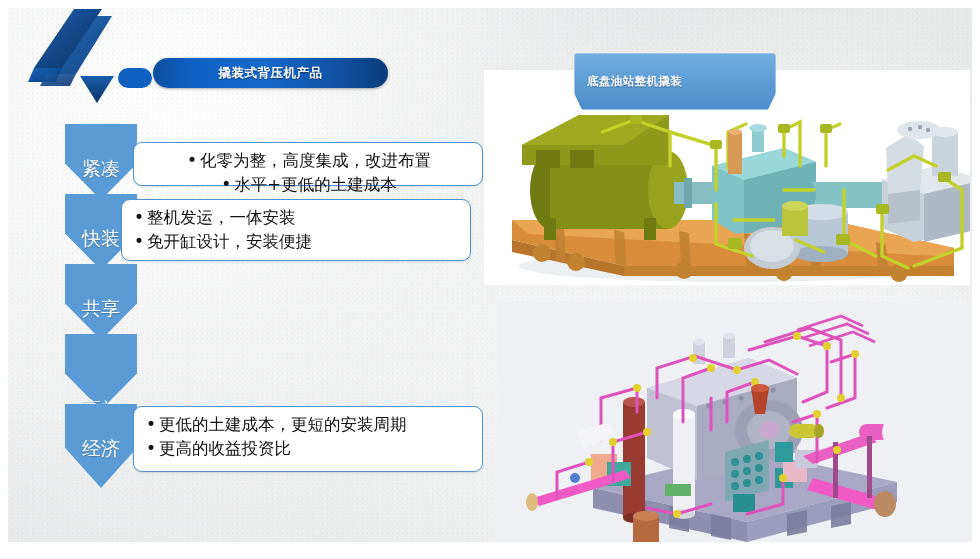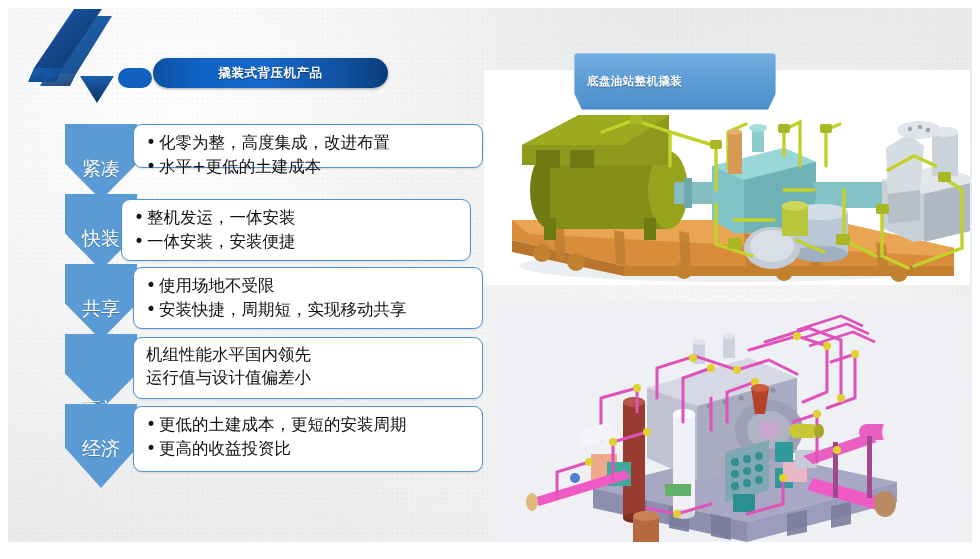--- a/index.html
+++ b/index.html
@@ -134,42 +134,34 @@
     </svg>
   </div>
 
   <div class="title-banner">
     <span>撬装式背压机产品</span>
   </div>
 
   <div class="features" style="height: 370px; position: absolute;">
       <div class="chev" style="top: 0px; height: 76px;"></div>
       <div class="chev-label" style="top: 32px;">紧凑</div>
-      <div class="tbox" style="top: 0; left: 68px; width: 350px; height: 44px;">
+      <div class="tbox" style="top: 18px; left: 68px; width: 350px; height: 44px; text-align: center;">
         <div class="tline bulleted">化零为整，高度集成，改进布置</div>
         <div class="tline bulleted">水平+更低的土建成本</div>
       </div>
       <div class="chev" style="top: 70px; height: 76px;"></div>
       <div class="chev-label" style="top: 102px;">快装</div>
       <div class="tbox" style="top: 75px; left: 56px; width: 350px; height: 62px;">
         <div class="tline bulleted">整机发运，一体安装</div>
-        <div class="tline bulleted">一体安装，安装便捷</div>
+        <div class="tline bulleted">免开缸设计，安装便捷</div>
       </div>
       <div class="chev" style="top: 140px; height: 76px;"></div>
       <div class="chev-label" style="top: 172px;">共享</div>
-      <div class="tbox" style="top: 143px; left: 68px; width: 350px; height: 62px;">
-        <div class="tline bulleted">使用场地不受限</div>
-        <div class="tline bulleted">安装快捷，周期短，实现移动共享</div>
-      </div>
       <div class="chev" style="top: 210px; height: 76px;"></div>
       <div class="chev-label" style="top: 242px; margin-top: 30px;">高效</div>
-      <div class="tbox" style="top: 213px; left: 68px; width: 350px; height: 62px;">
-        <div class="tline">机组性能水平国内领先</div>
-        <div class="tline">运行值与设计值偏差小</div>
-      </div>
       <div class="chev" style="top: 280px; height: 84px;"></div>
       <div class="chev-label" style="top: 312px;">经济</div>
       <div class="tbox" style="top: 282px; left: 68px; width: 350px; height: 66px;">
         <div class="tline bulleted">更低的土建成本，更短的安装周期</div>
         <div class="tline bulleted">更高的收益投资比</div>
       </div>
     </div>
 
   <div class="photo" style="left:476px;top:62px;width:486px;height:215px;background:#ffffff;">
     <svg width="486" height="215" viewBox="0 0 486 215">

